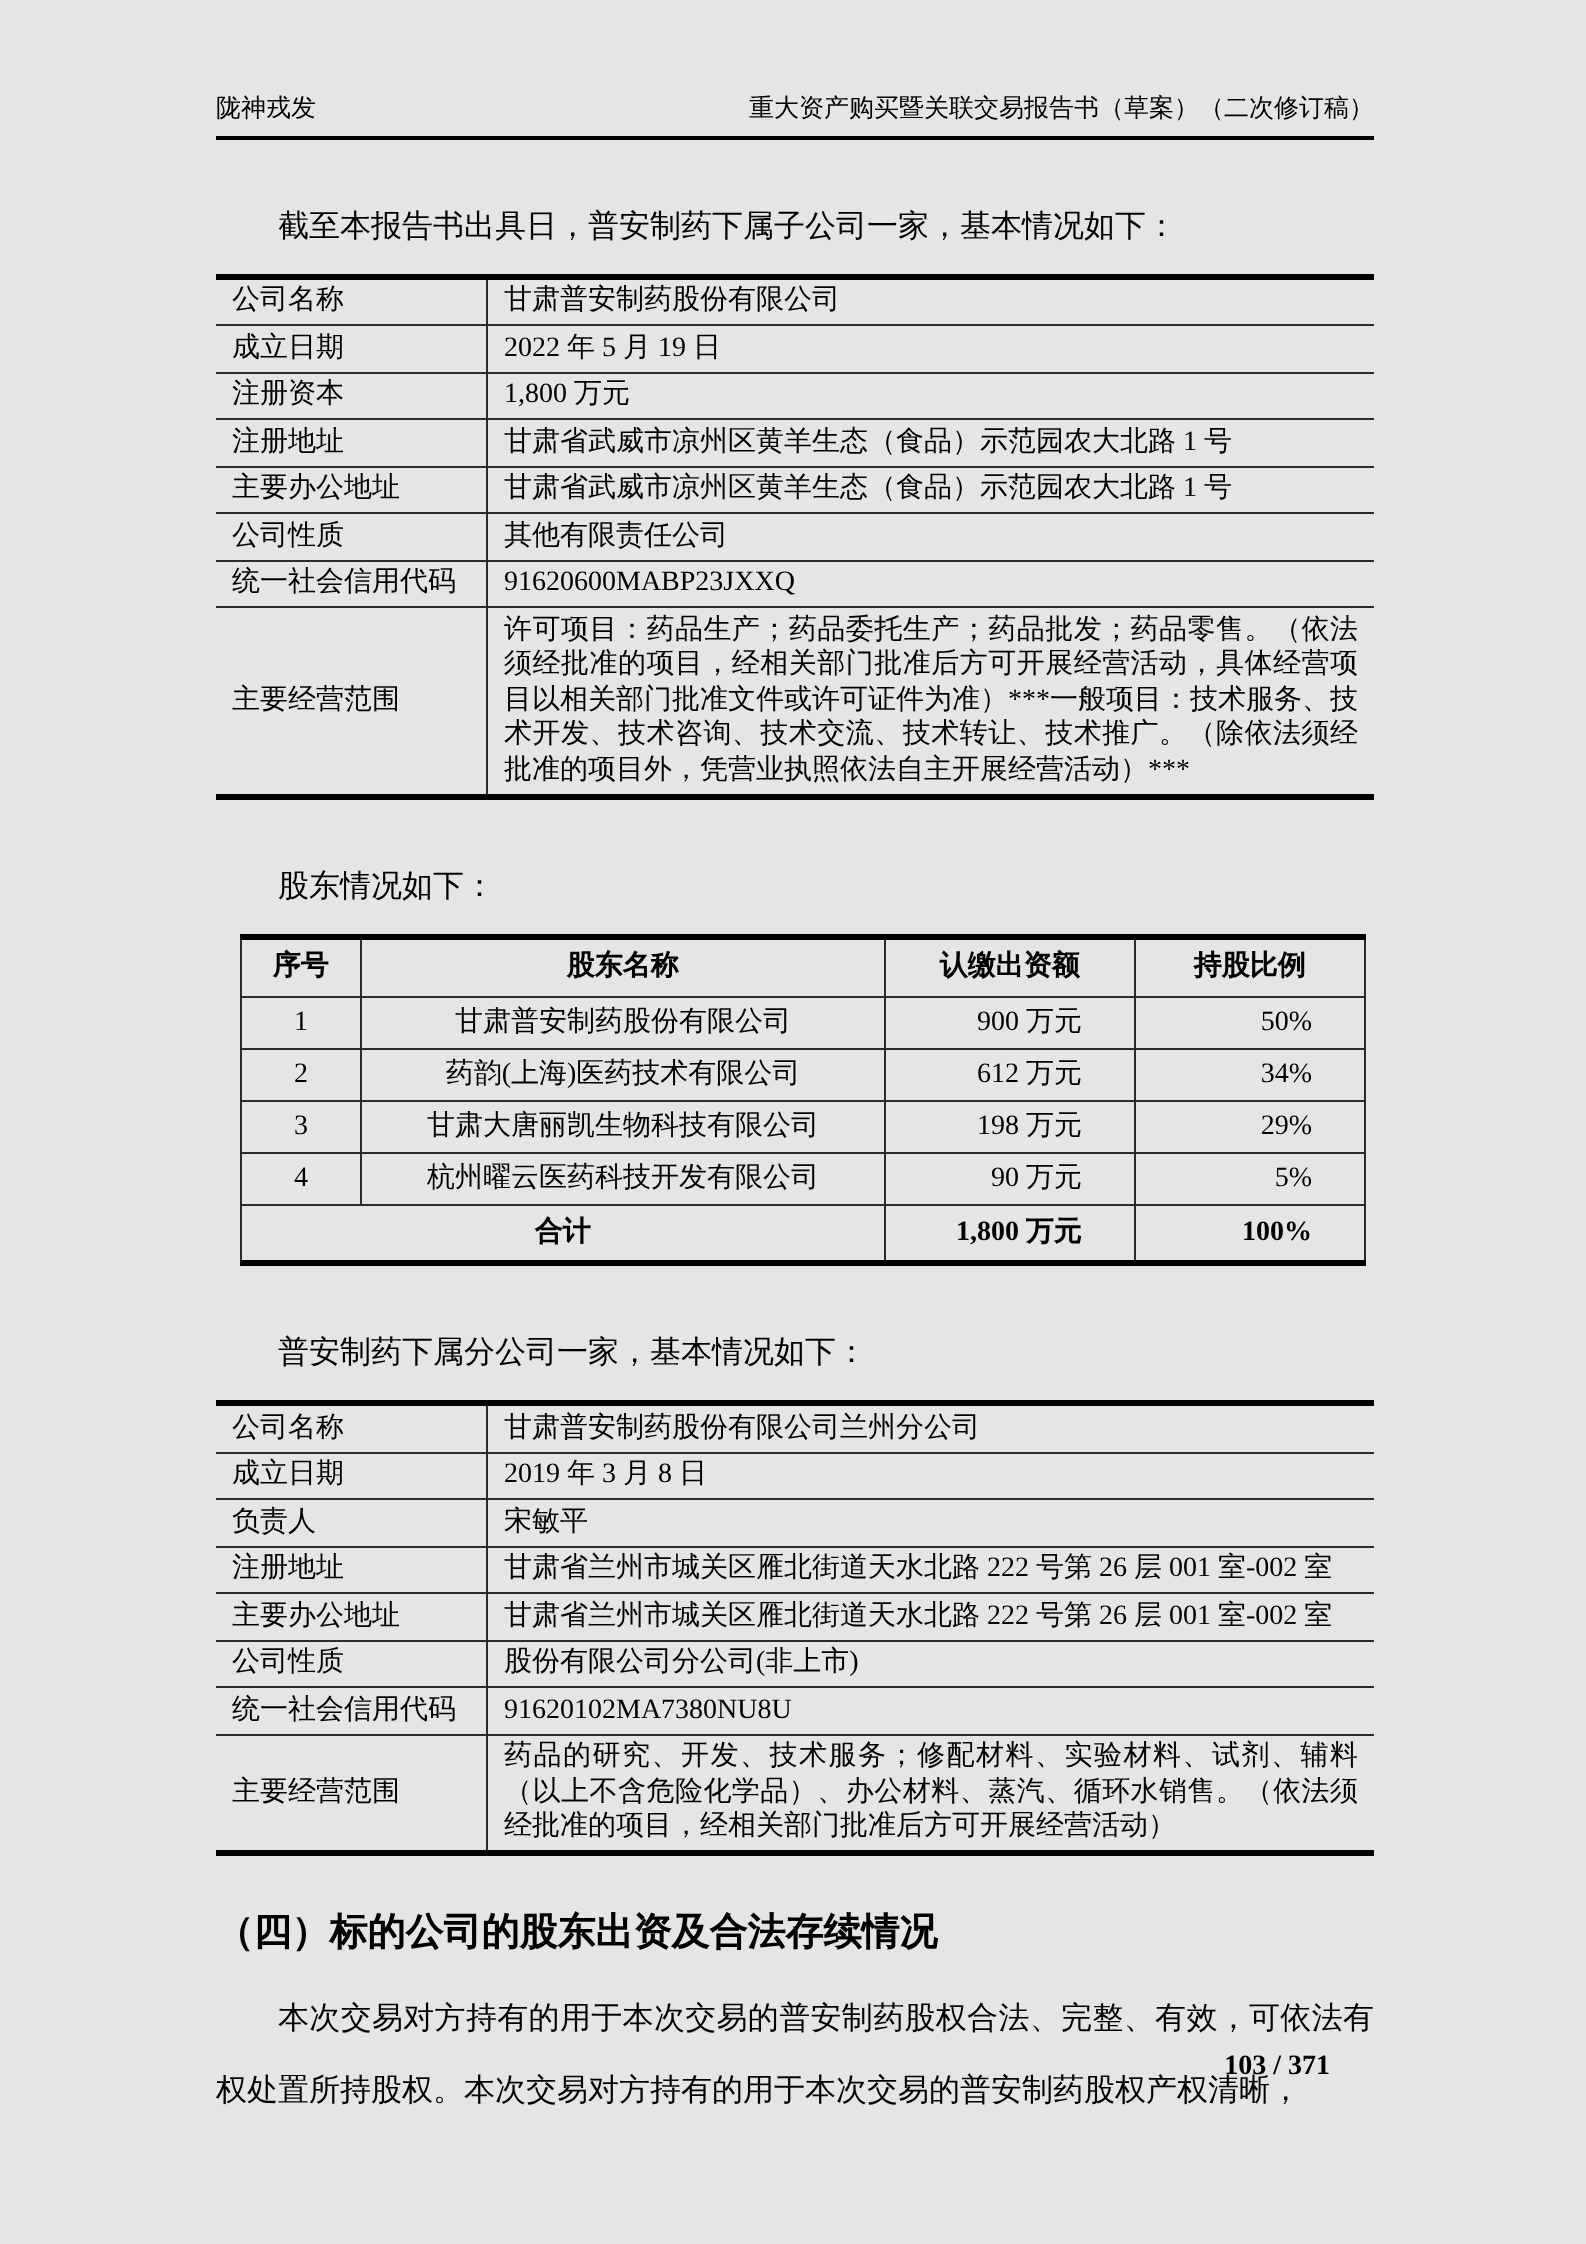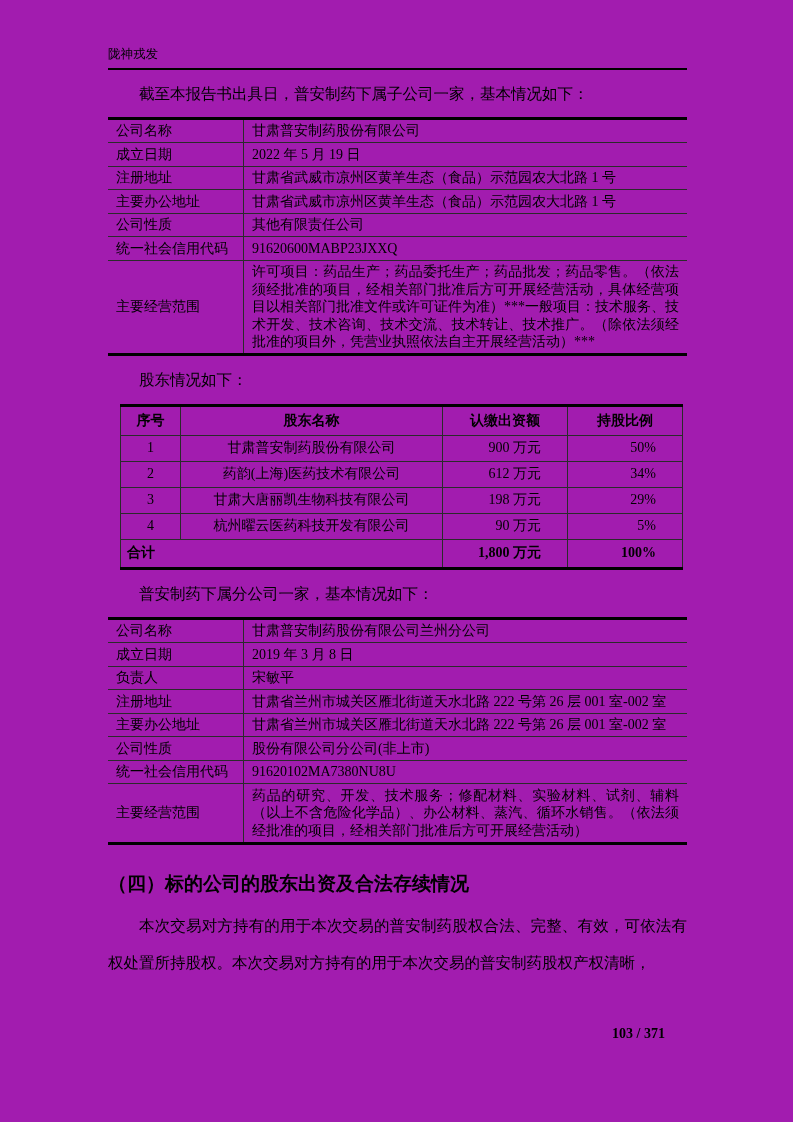--- a/index.html
+++ b/index.html
@@ -1,36 +1,36 @@
 <!DOCTYPE html>
 <html><head>
 <meta charset="utf-8">
 <style>
   html,body { margin:0; padding:0; background:#ffffff; }
   .page {
     position:relative;
     width:793px; height:1122px;
     box-sizing:border-box;
     padding:46px 106px 0 108px;
-    background:#a21caf;
+    background:#e5e5e5;
     color:#000;
     font-family:"Liberation Serif","DejaVu Serif",serif;
     overflow:hidden;
   }
   .header {
     display:flex; justify-content:space-between; align-items:flex-end;
     font-size:12.5px;
     padding-bottom:5px;
     border-bottom:2px solid #000;
   }
   .para {
     font-size:15.5px;
     line-height:1.4;
     text-indent:2em;
-    margin:13px 0 0 0;
+    margin:33px 0 0 0;
   }
   
   table.kv {
     width:100%;
     border-collapse:collapse;
     table-layout:fixed;
     margin-top:12px;
     font-size:14px;
     border-top:3px solid #000;
     border-bottom:3px solid #000;
@@ -62,21 +62,21 @@
     border:1px solid #2b2b2b;
     padding:3.5px 6px;
     line-height:18px;
     overflow:hidden;
   }
   table.sh th { font-weight:bold; text-align:center; padding-top:5px; padding-bottom:5px; }
   table.sh td.seq  { text-align:center; }
   table.sh td.name { text-align:center;margin-top:26px; }
   table.sh td.amount, table.sh td.ratio { text-align:right; padding-right:26px; }
   table.sh tr.total td { font-weight:bold; padding-top:4.5px; padding-bottom:4.5px; }
-  table.sh tr.total td.mlabel { }
+  table.sh tr.total td.mlabel { text-align:center; }
   h2.section {
     font-family:"Liberation Sans","DejaVu Sans",sans-serif;
     font-size:19px; font-weight:bold;
     margin:27px 0 0 0;
     line-height:1.3;
   }
   .body-para {
     font-size:15.5px;
     line-height:2.35;
     text-align:justify;
@@ -90,33 +90,38 @@
     font-weight:bold;
   }
 </style>
 </head>
 <body>
 
 <div class="page">
 
   <div class="header">
     <span>陇神戎发</span>
+    <span>重大资产购买暨关联交易报告书（草案）（二次修订稿）</span>
   </div>
 
   <p class="para">截至本报告书出具日，普安制药下属子公司一家，基本情况如下：</p>
 
   <table class="kv">
     <tbody>
       <tr>
         <td class="k">公司名称</td>
         <td class="v">甘肃普安制药股份有限公司</td>
       </tr>
       <tr>
         <td class="k">成立日期</td>
         <td class="v">2022 年 5 月 19 日</td>
+      </tr>
+      <tr>
+        <td class="k">注册资本</td>
+        <td class="v">1,800 万元</td>
       </tr>
       <tr>
         <td class="k">注册地址</td>
         <td class="v">甘肃省武威市凉州区黄羊生态（食品）示范园农大北路 1 号</td>
       </tr>
       <tr>
         <td class="k">主要办公地址</td>
         <td class="v">甘肃省武威市凉州区黄羊生态（食品）示范园农大北路 1 号</td>
       </tr>
       <tr>

